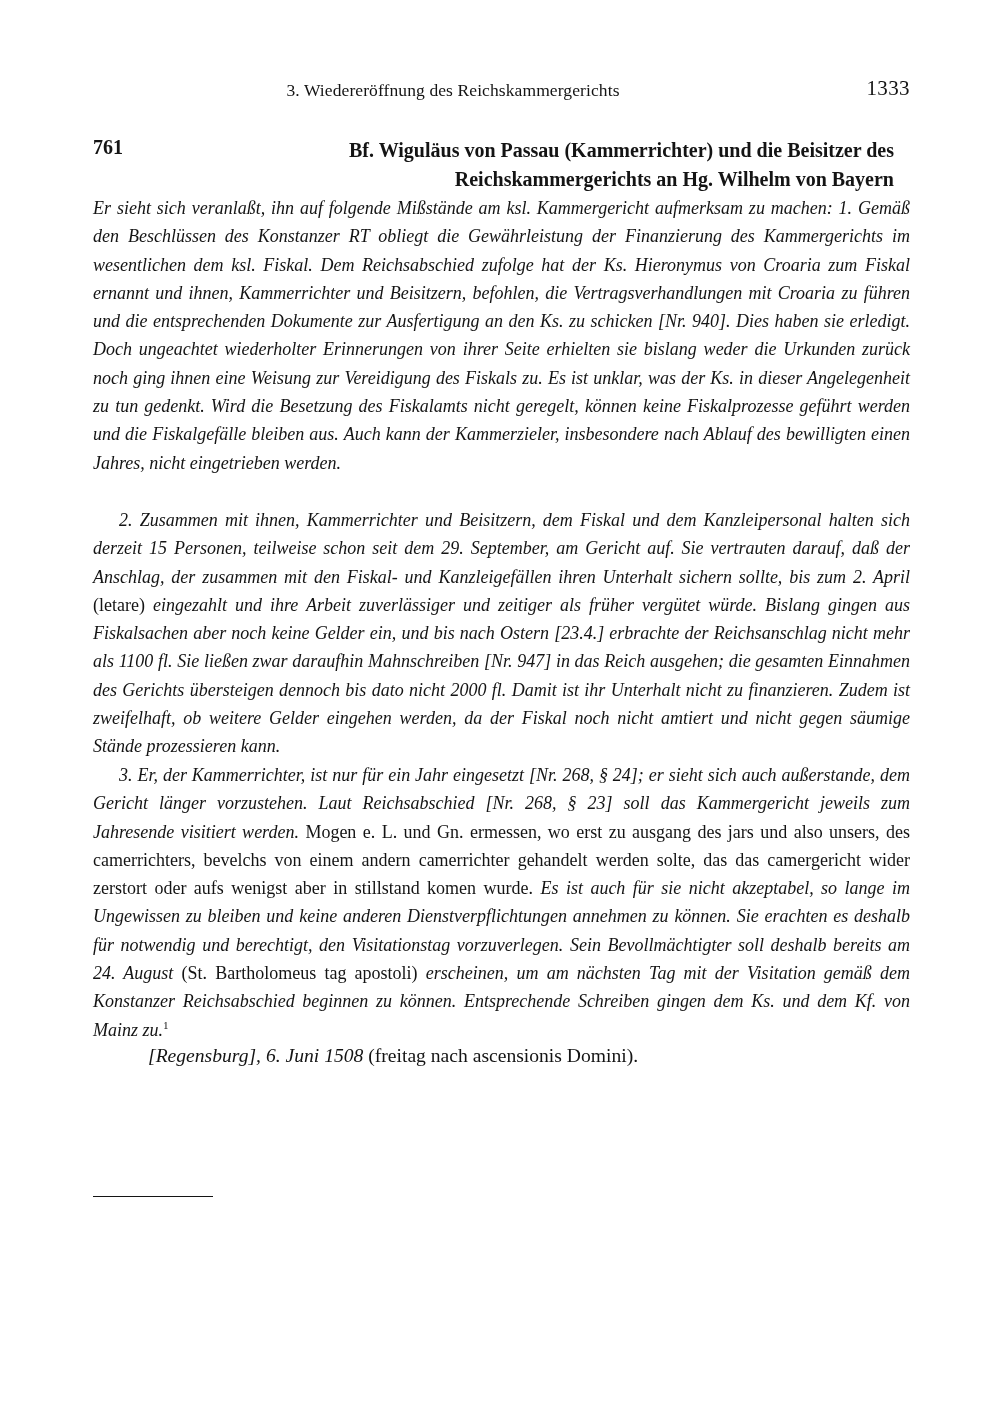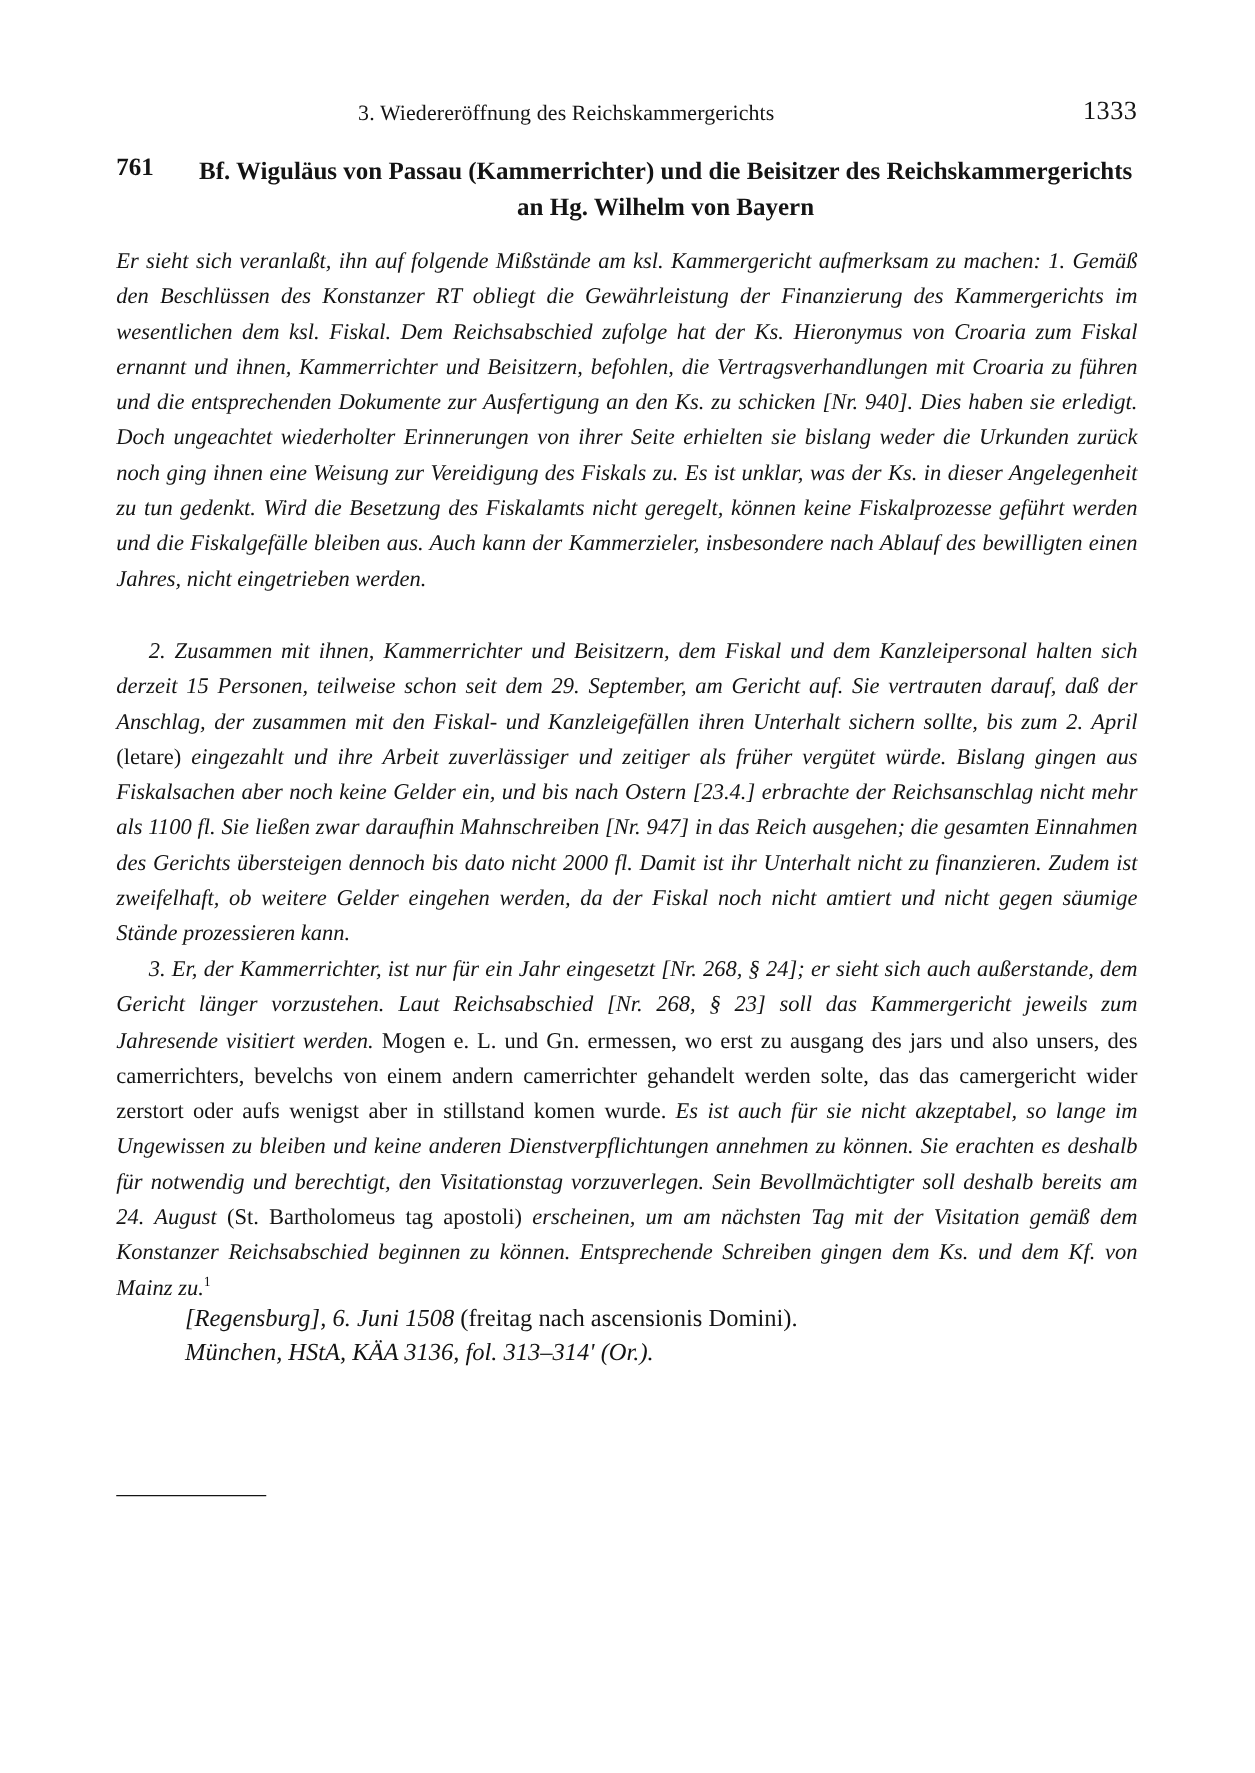--- a/index.html
+++ b/index.html
@@ -66,22 +66,22 @@
     position: absolute;
     left: 0;
     top: 0;
     font-weight: bold;
     font-size: 20px;
   }
   .dh-title {
     font-weight: bold;
     font-size: 20px;
     line-height: 29px;
-    text-align: center;
-    margin: 3px;
+    text-align: right;
+    margin: 16px;
   }
 
   
   .body-block {
     position: absolute;
     left: 93px;
     width: 817px;
     font-size: 18px;
     line-height: 28.3px;
     text-align: justify;
@@ -167,20 +167,17 @@
   </div>
 
   <div class="body-block p3 indent">
     <span class="it">3. Er, der Kammerrichter, ist nur für ein Jahr eingesetzt [Nr. 268, § 24]; er sieht sich auch außerstande, dem Gericht länger vorzustehen. Laut Reichsabschied [Nr. 268, § 23] soll das Kammergericht jeweils zum Jahresende visitiert werden. </span><span class="ro">Mogen e. L. und Gn. ermessen, wo erst zu ausgang des jars und also unsers, des camerrichters, bevelchs von einem andern camerrichter gehandelt werden solte, das das camergericht wider zerstort oder aufs wenigst aber in stillstand komen wurde. </span><span class="it">Es ist auch für sie nicht akzeptabel, so lange im Ungewissen zu bleiben und keine anderen Dienstverpflichtungen annehmen zu können. Sie erachten es deshalb für notwendig und berechtigt, den Visitationstag vorzuverlegen. Sein Bevollmächtigter soll deshalb bereits am 24. August </span><span class="ro">(St. Bartholomeus tag apostoli)</span><span class="it"> erscheinen, um am nächsten Tag mit der Visitation gemäß dem Konstanzer Reichsabschied beginnen zu können. Entsprechende Schreiben gingen dem Ks. und dem Kf. von Mainz zu.</span><sup class="fn-ref">1</sup>
   </div>
 
   <div class="source-block">
     <div class="source-line">
       <span class="it">[Regensburg], 6. Juni 1508</span><span class="ro"> (freitag nach ascensionis Domini).</span>
     </div>
-    <div class="source-line">
-      <span class="it">München, HStA, KÄA 3136, fol. 313–314' (Or.).</span>
-    </div>
   </div>
 
   <div class="footnote-rule"></div>
 
 </div>
 
 </body></html>

